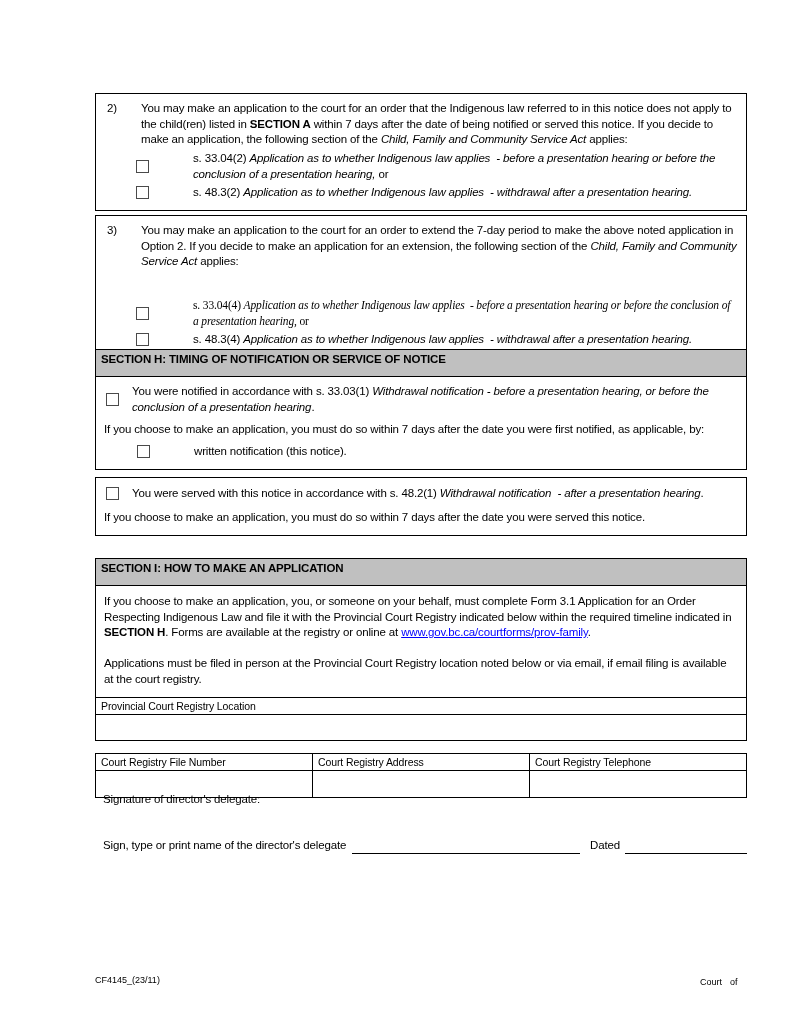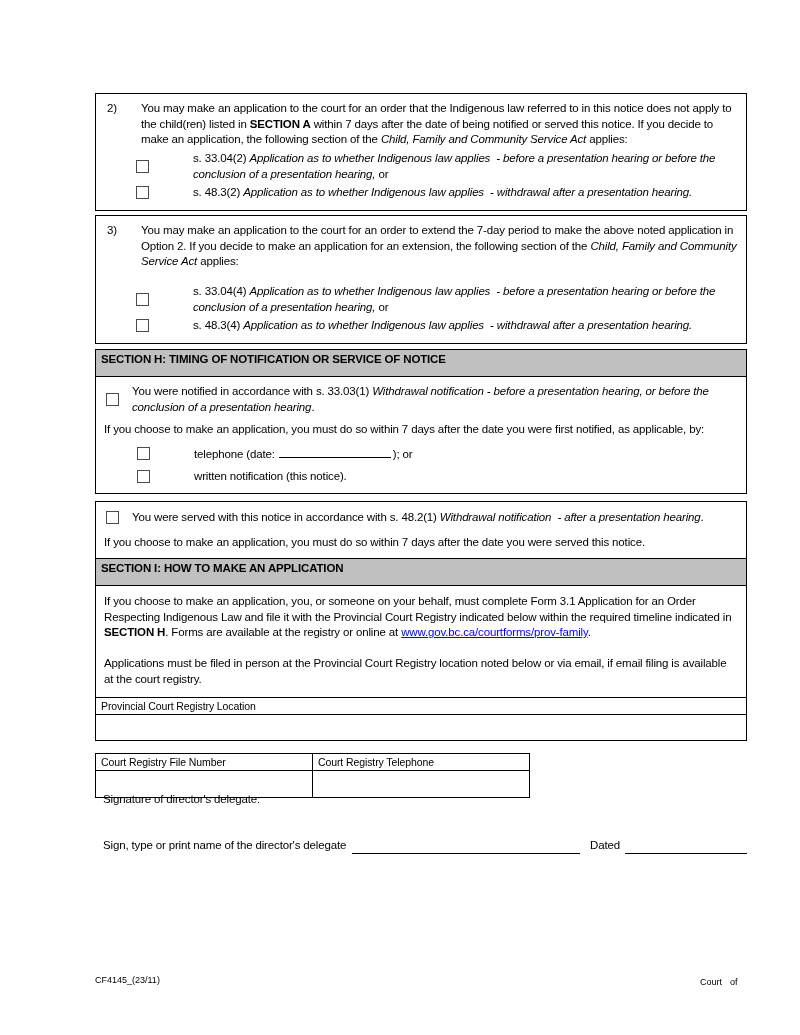--- a/index.html
+++ b/index.html
@@ -64,43 +64,39 @@
     <span class="cb"></span>
     <span><span>s. 48.3(2) </span><i class="seg pre">Application as to whether Indigenous law applies  - withdrawal after a presentation hearing.</i></span>
   </div>
 </div>
 
 <div class="abs box" style="top:215px;">
   <div class="opt-row">
     <div class="opt-num">3)</div>
     <div class="opt-text"><span class="pre">You may make an application to the court for an order to extend the 7-day period to make the above noted application in Option 2. If you decide to make an application for an extension, the following section of the </span><i class="seg">Child, Family and Community Service Act</i><span> applies:</span></div>
   </div>
-  <div class="cb-row" style="margin-top:14px;">
+  <div class="cb-row" style="margin-top:28px;font-family:Liberation Serif, serif;">
     <span class="cb"></span>
     <span><span>s. 33.04(4) </span><i class="seg pre">Application as to whether Indigenous law applies  - before a presentation hearing or before the conclusion of a presentation hearing,</i><span> or</span></span>
   </div>
   <div class="cb-row">
     <span class="cb"></span>
     <span><span>s. 48.3(4) </span><i class="seg pre">Application as to whether Indigenous law applies  - withdrawal after a presentation hearing.</i></span>
   </div>
 </div>
 
 <div class="abs" style="top:349px;">
   <div class="sec-header">SECTION H: TIMING OF NOTIFICATION OR SERVICE OF NOTICE</div>
 
   <div class="sec-box">
     <div class="cb-row-flush">
       <span class="cb"></span>
       <span style="flex:1;"><span>You were notified in accordance with s. 33.03(1) </span><i class="seg pre">Withdrawal notification - before a presentation hearing, or before the conclusion of a presentation hearing</i><span>.</span></span>
     </div>
     <div class="gap7" style="white-space:nowrap;">If you choose to make an application, you must do so within 7 days after the date you were first notified, as applicable, by:</div>
-    <div class="cb-row gap7" style="margin-left:33px;">
-      <span class="cb"></span>
-      <span><span>telephone (date:</span><span class="date-line"></span><span>); or</span></span>
-    </div>
     <div class="cb-row gap6" style="margin-left:33px;">
       <span class="cb"></span>
       <span>written notification (this notice).</span>
     </div>
   </div>
 
   <div class="sec-box2">
     <div class="cb-row-flush">
       <span class="cb"></span>
       <span style="flex:1;"><span>You were served with this notice in accordance with s. 48.2(1) </span><i class="seg pre">Withdrawal notification  - after a presentation hearing</i><span>.</span></span>
@@ -119,20 +115,24 @@
 
   <div class="loc-label-row small-label">Provincial Court Registry Location</div>
   <div class="loc-value-row"></div>
 
   <div class="reg-table">
     <div class="reg-col">
       <div class="reg-th small-label">Court Registry File Number</div>
       <div class="reg-td"></div>
     </div>
     <div class="reg-col">
+      <div class="reg-th small-label">Court Registry Address</div>
+      <div class="reg-td"></div>
+    </div>
+    <div class="reg-col">
       <div class="reg-th small-label">Court Registry Telephone</div>
       <div class="reg-td"></div>
     </div>
   </div>
 </div>
 
 <div class="abs" style="top:792px; left:103px; width:644px;">Signature of director's delegate:</div>
 
 <div class="abs sig-row" style="top:838px; left:103px; width:644px;">
   <span style="white-space:nowrap;">Sign, type or print name of the director's delegate</span>

